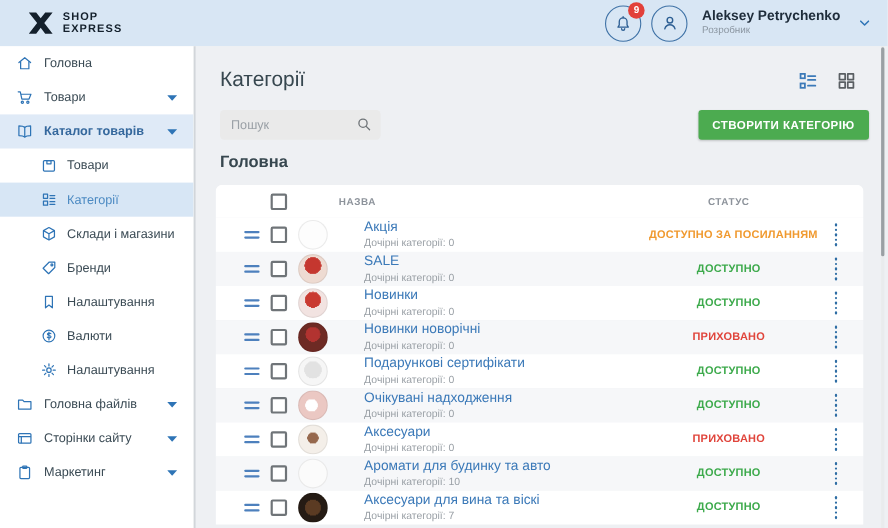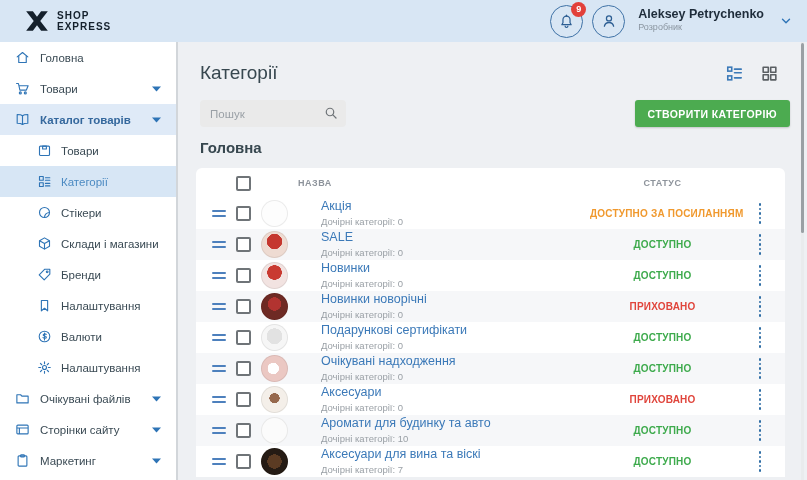--- a/index.html
+++ b/index.html
@@ -42,21 +42,21 @@
   .toolbar { margin:16px 17px 0 22px; display:flex; justify-content:space-between; align-items:center; height:27px; }
   .search-box { position:relative; width:146px; height:27px; }
   .search-box input { width:100%; height:100%; border:none; background:#eaeaea; border-radius:4px; padding:0 28px 0 10px; font-size:11.5px; color:#444; font-family:"Liberation Sans",sans-serif; outline:none; }
   .search-box input::placeholder { color:#9aa0a6; }
   .search-icon { position:absolute; right:7px; top:5px; }
   .create-btn { height:27px; padding:0 13px; background:#4cab50; border:none; border-radius:3px; color:#fff; font-size:10.5px; font-weight:bold; letter-spacing:.4px; cursor:pointer; box-shadow:0 1px 2px rgba(0,0,0,.18); font-family:"Liberation Sans",sans-serif; }
   .section-title { margin:12px 0 0 22px; font-size:15px; font-weight:bold; color:#37474f; }
 
   
   .table { margin:12px 0 0 18px; width:589px; border-radius:6px 6px 0 0; overflow:hidden; }
-  .trow { display:grid; grid-template-columns:24px 25px 37px 1fr 145px 50px; align-items:center; padding-left:16px; height:31px; background:#fff; }
+  .trow { display:grid; grid-template-columns:24px 25px 37px 1fr 145px 50px; align-items:center; padding-left:26px; height:31px; background:#fff; }
   .trow.head { height:30px; background:#fff; }
   .trow:nth-child(odd):not(.head) { background:#f6f7f9; }
   .trow:nth-child(even):not(.head) { background:#ffffff; }
   .col-header { font-size:9px; font-weight:bold; letter-spacing:.5px; color:#8d939b; }
   .col-header.center { text-align:center; }
   .drag { width:14px; display:flex; flex-direction:column; gap:3px; cursor:grab; }
   .drag span { display:block; height:2.4px; background:#4d80bd; border-radius:1px; }
   .cb { appearance:none; -webkit-appearance:none; width:15px; height:15px; border:2px solid #6f7478; border-radius:2px; background:#fff; cursor:pointer; margin:0; }
   .thumb { width:27px; height:27px; border-radius:50%; border:1px solid rgba(0,0,0,.07); }
   .t1 { background:#fdfdfd; }
@@ -179,29 +179,20 @@
           <svg width="15" height="15" viewBox="0 0 24 24" fill="none" stroke="#2e74b6" stroke-width="1.8" stroke-linecap="round" stroke-linejoin="round">
             <rect x="4" y="4" width="6" height="6"></rect>
             <rect x="4" y="14" width="6" height="6"></rect>
             <path d="M13.5 6h7M13.5 10h7M13.5 15h7M13.5 19h7"></path>
           </svg>
         </span>
       <span class="nlabel">Категорії</span>
     </div>
     <div class="nav-item sub">
       <span class="nicon">
-          <svg width="15" height="15" viewBox="0 0 24 24" fill="none" stroke="#2e74b6" stroke-width="1.8" stroke-linecap="round" stroke-linejoin="round">
-            <circle cx="12" cy="12" r="8"></circle>
-            <path d="M12 20c0-4.4 3.6-8 8-8"></path>
-          </svg>
-        </span>
-      <span class="nlabel">Стікери</span>
-    </div>
-    <div class="nav-item sub">
-      <span class="nicon">
           <svg width="15" height="15" viewBox="0 0 24 24" fill="none" stroke="#2e74b6" stroke-width="1.8" stroke-linejoin="round">
             <path d="M12 3l8 4.5v9L12 21l-8-4.5v-9L12 3z"></path>
             <path d="M4 7.5l8 4.5 8-4.5M12 12v9"></path>
           </svg>
         </span>
       <span class="nlabel">Склади і магазини</span>
     </div>
     <div class="nav-item sub">
       <span class="nicon">
           <svg width="15" height="15" viewBox="0 0 24 24" fill="none" stroke="#2e74b6" stroke-width="1.8" stroke-linejoin="round">
@@ -236,21 +227,21 @@
           </svg>
         </span>
       <span class="nlabel">Налаштування</span>
     </div>
     <div class="nav-item">
       <span class="nicon">
           <svg width="15" height="15" viewBox="0 0 24 24" fill="none" stroke="#2e74b6" stroke-width="1.8" stroke-linejoin="round">
             <path d="M3 6h6l2 2.2h10V19H3V6z"></path>
           </svg>
         </span>
-      <span class="nlabel">Очікувані файлів</span>
+      <span class="nlabel">Головна файлів</span>
       <span class="spacer"></span>
       <span class="arrow">
           <svg width="9" height="6" viewBox="0 0 9 6">
             <polygon points="0,0.5 9,0.5 4.5,5.5" fill="#2e74b6"></polygon>
           </svg>
         </span>
     </div>
     <div class="nav-item">
       <span class="nicon">
           <svg width="15" height="15" viewBox="0 0 24 24" fill="none" stroke="#2e74b6" stroke-width="1.8" stroke-linejoin="round">

